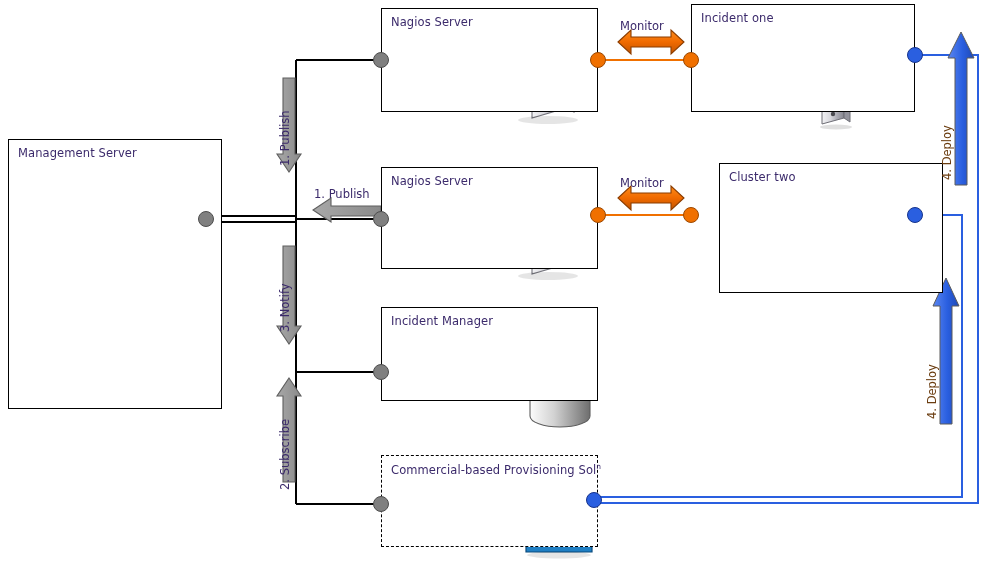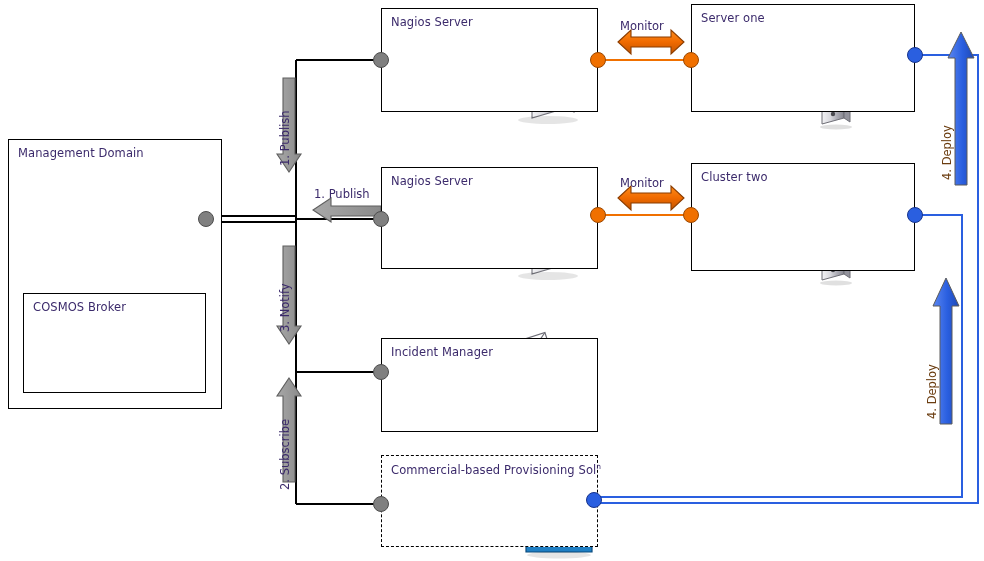--- a/index.html
+++ b/index.html
@@ -411,45 +411,42 @@
       <path d="M 2 22 L 2 80 L 68 80 L 68 22 L 56 30 L 14 30 Z" fill="#1f7fc4" stroke="#0a4a7c" stroke-width="1.2"></path>
 
       <rect x="18" y="40" width="34" height="34" fill="#ffd34a" stroke="#b58a10" stroke-width="1"></rect>
 
       <path d="M 30 44 L 40 44 L 40 58 L 46 58 L 35 70 L 24 58 L 30 58 Z" fill="url(#dlGreen)" stroke="#2f6c10" stroke-width="1"></path>
       <ellipse cx="35" cy="83" rx="32" ry="3.5" fill="#000" opacity="0.1"></ellipse>
     </g>
   </svg>
 
   <div class="box" style="left:8px; top:139px; width:214px; height:270px;">
-    <div class="box-label">Management Domain</div>
-  </div>
-
-
-  <div class="box" style="left:23px; top:293px; width:183px; height:100px;">
-    <div class="box-label">COSMOS Broker</div>
-  </div>
+    <div class="box-label">Management Server</div>
+  </div>
+
+
 
   <div class="box" style="left:381px; top:8px; width:217px; height:104px;">
     <div class="box-label">Nagios Server</div>
   </div>
 
   <div class="box" style="left:381px; top:167px; width:217px; height:102px;">
     <div class="box-label">Nagios Server</div>
   </div>
 
   <div class="box" style="left:691px; top:4px; width:224px; height:108px;">
-    <div class="box-label">Server one</div>
-  </div>
-
-  <div class="box" style="left:691px; top:163px; width:224px; height:108px;">
+    <div class="box-label">Incident one</div>
+  </div>
+
+  <div class="box" style="left:719px; top:163px; width:224px; height:130px;">
     <div class="box-label">Cluster two</div>
   </div>
 
-  <div class="box" style="left:381px; top:338px; width:217px; height:94px;">
+  <div class="box" style="left:381px; top:307px; width:217px; height:94px;">
     <div class="box-label">Incident Manager</div>
   </div>
 
   <div class="box dashed" style="left:381px; top:455px; width:217px; height:92px;">
     <div class="box-label">
       <span>Commercial-based Provisioning Sol</span><sup>n</sup>
     </div>
   </div>
 
   <div class="dot grey" style="left:198px; top:211px; width:16px; height:16px;"></div>

